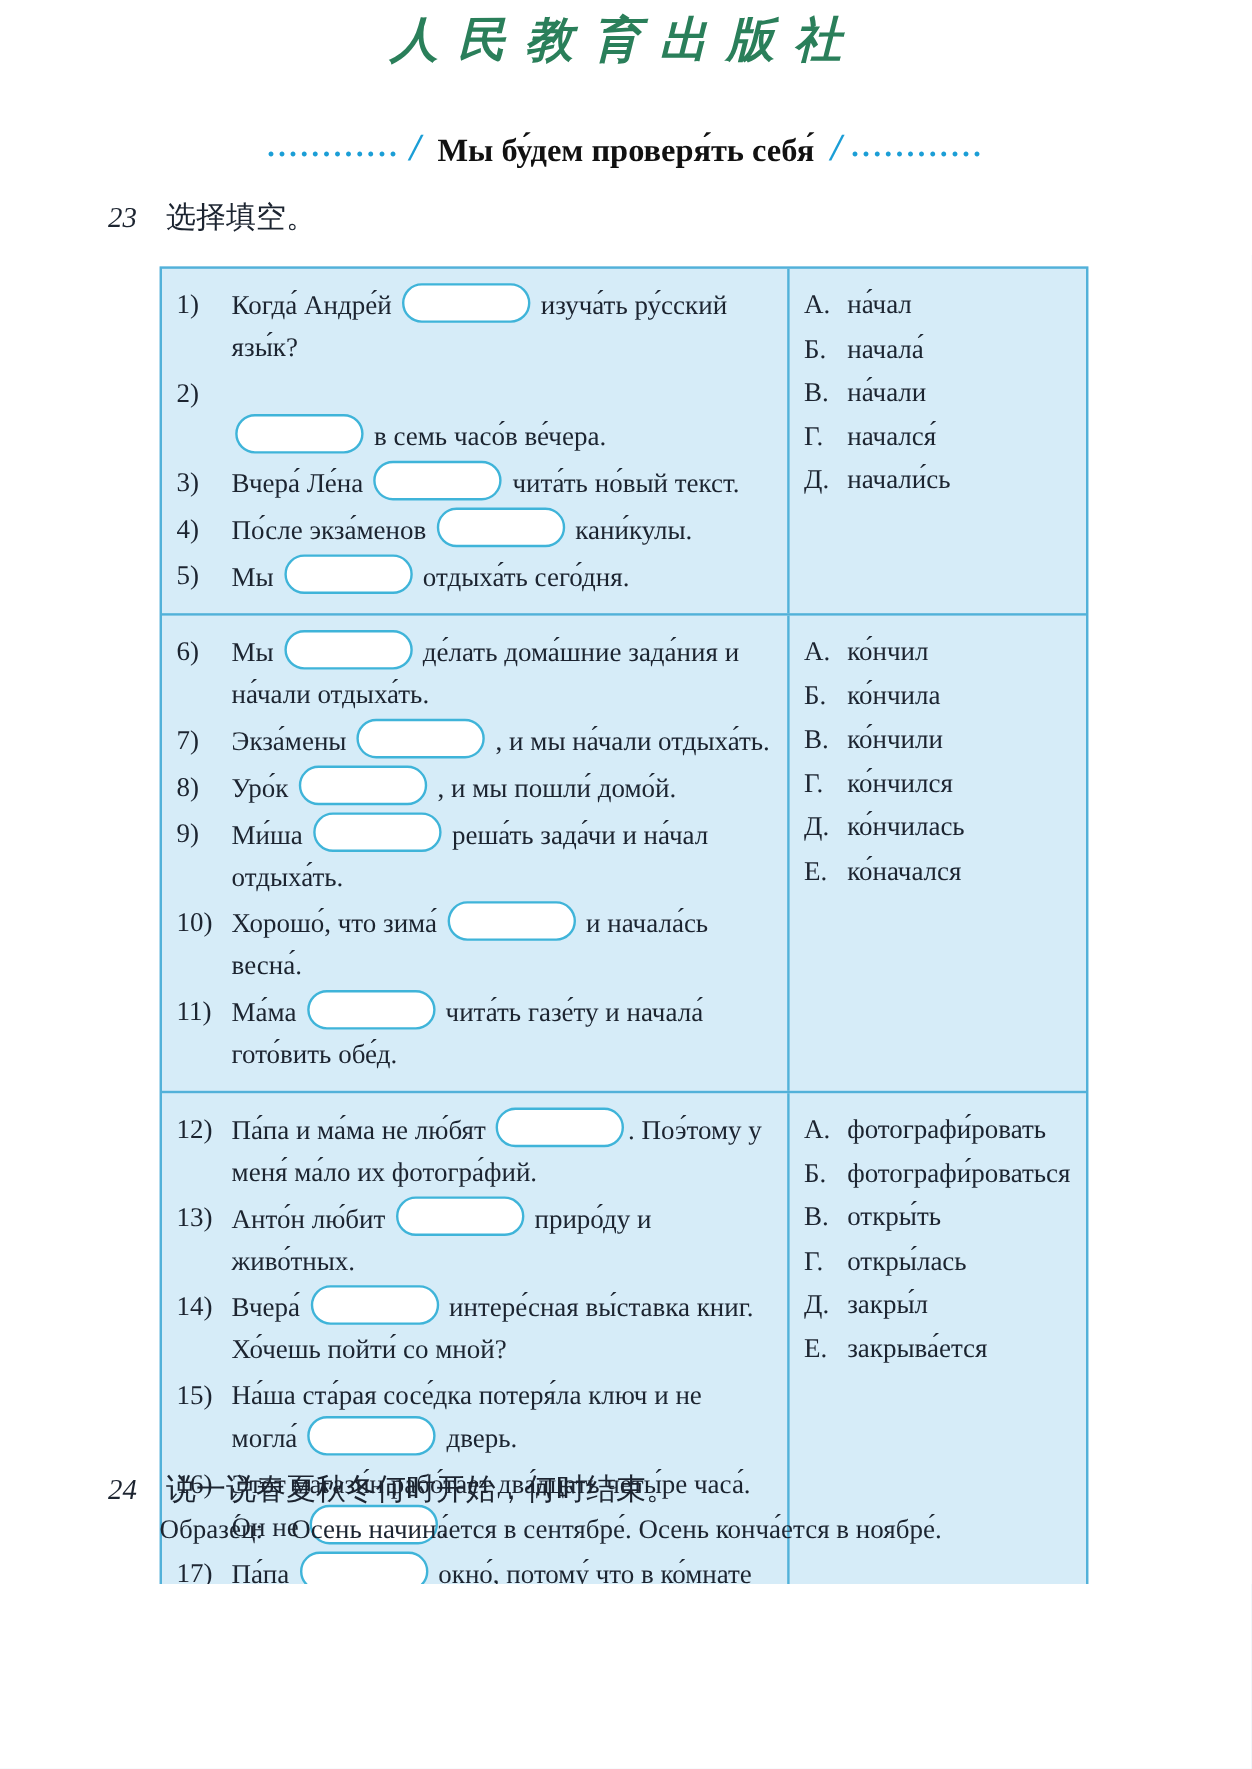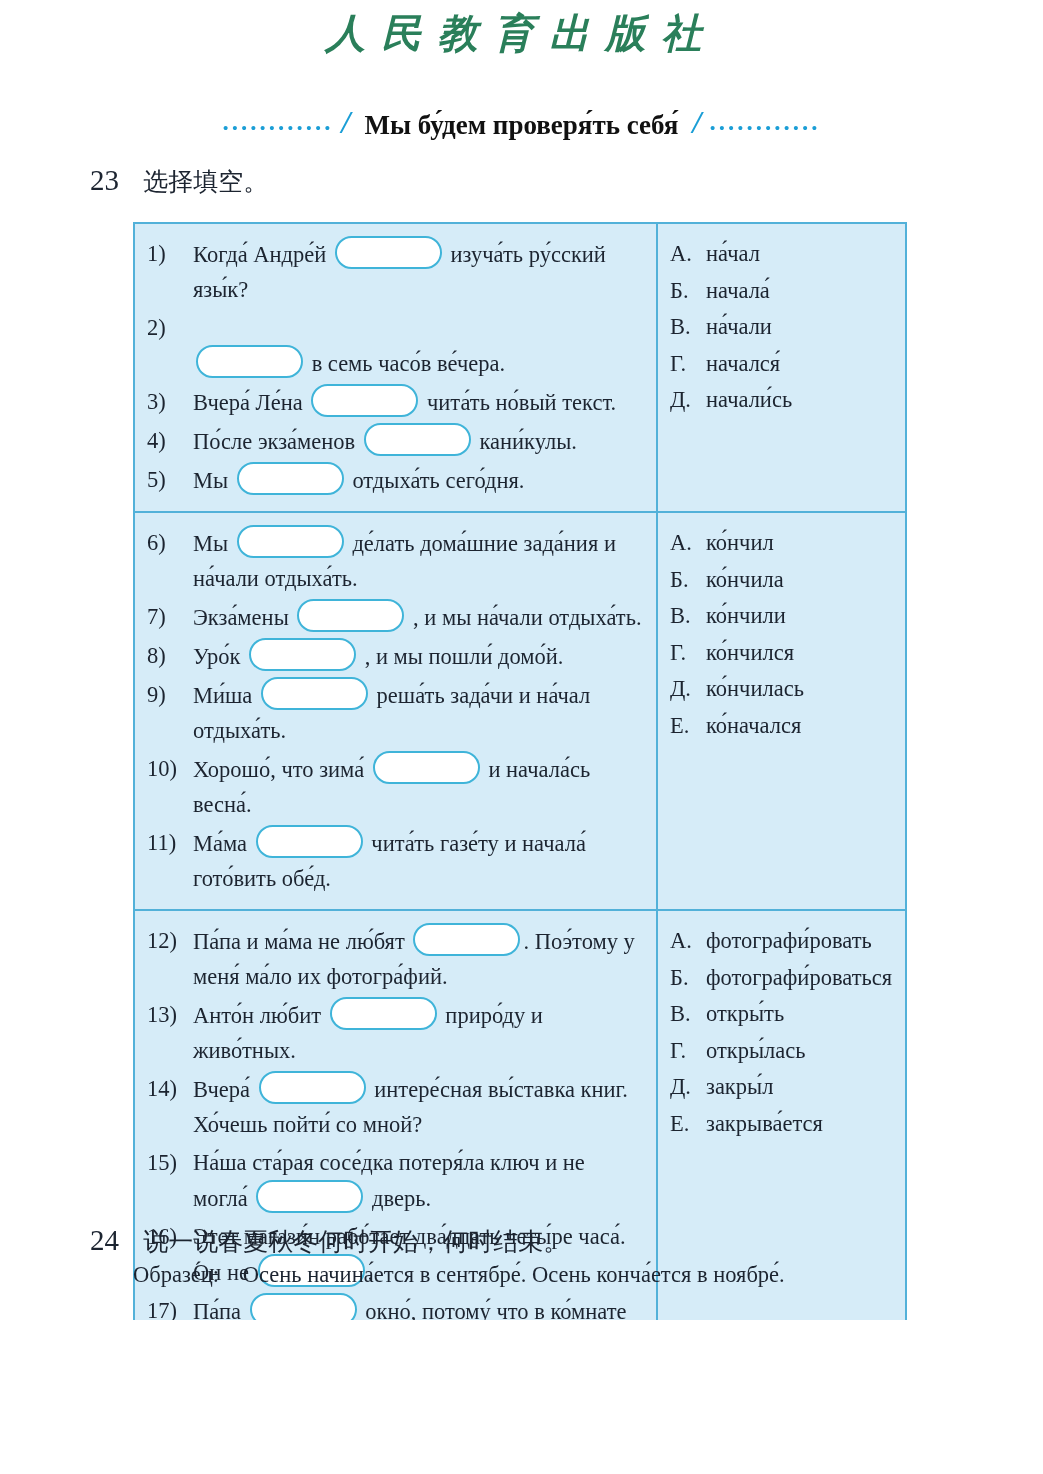--- a/index.html
+++ b/index.html
@@ -9,21 +9,21 @@
         font-family:cursive,serif;font-size:40px;font-style:italic;letter-spacing:16px;font-weight:bold;}
   .callig-top{top:6px;}
   .callig-bottom{top:1398px;}
   .header-line{position:absolute;top:104px;left:0;width:100%;text-align:center;white-space:nowrap;}
   .hdots{color:#1b9ed6;font-weight:bold;font-size:25px;letter-spacing:3px;vertical-align:4px;}
   .hslash{color:#1b9ed6;font-size:32px;font-style:italic;font-weight:bold;padding:0 8px;vertical-align:1px;}
   .htitle{color:#111;font-size:27px;font-weight:bold;font-family:"Liberation Serif",serif;padding:0 6px;}
   .ex-line{position:absolute;left:90px;font-size:25px;}
   .ex23-line{top:164px;}
   .ex24-line{top:1224px;text-align:center;}
-  .ex-num{font-size:29px;margin-right:18px;}
+  .ex-num{font-size:24px;margin-right:18px;font-style:italic;}
   .cjk{font-family:"Liberation Serif",serif;}
   .table{position:absolute;top:222px;left:133px;width:774px;box-sizing:border-box;
          background:#d6ecf8;border:2px solid #52b1d9;}
   .group-row{display:flex;}
   .group-row + .group-row{border-top:2px solid #52b1d9;}
   .cell-left{width:523px;box-sizing:border-box;border-right:2px solid #52b1d9;
              padding:12px 0 10px 12px;}
   .cell-right{flex:1;box-sizing:border-box;padding:12px 0 10px 12px;}
   .item{display:flex;font-size:22.5px;line-height:35px;margin-bottom:3px;}
   .item-num{width:46px;flex-shrink:0;}

